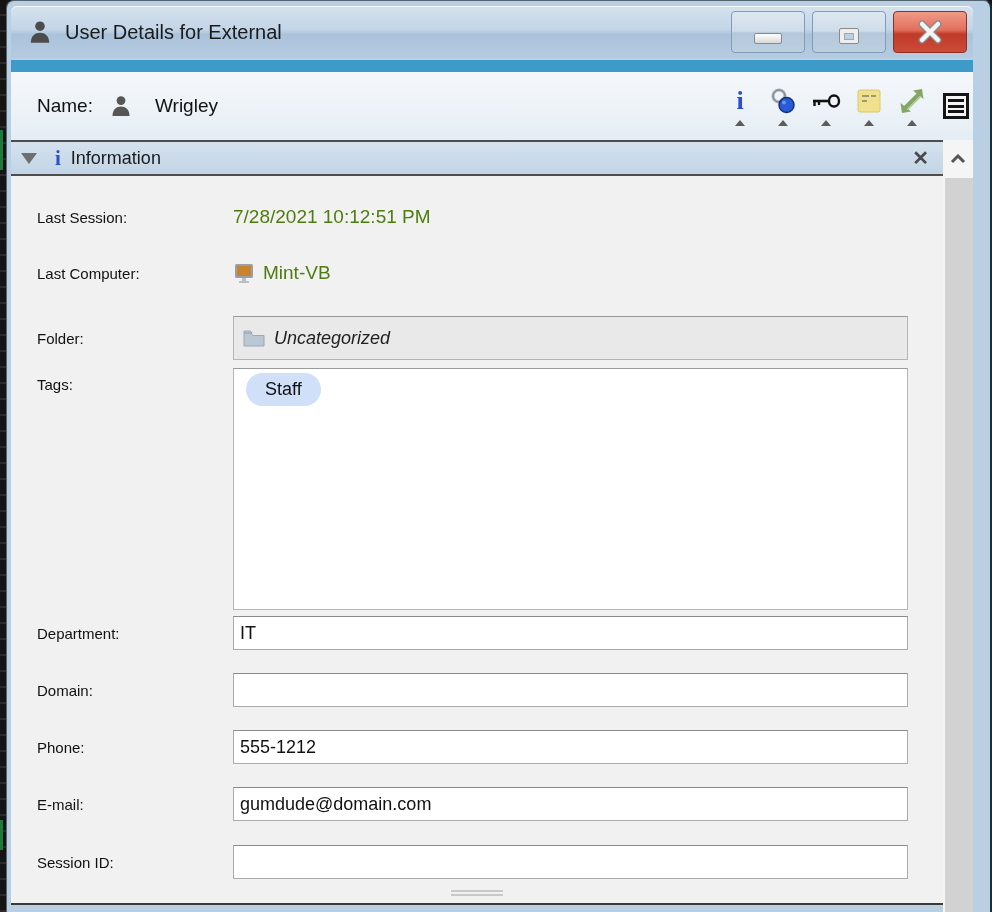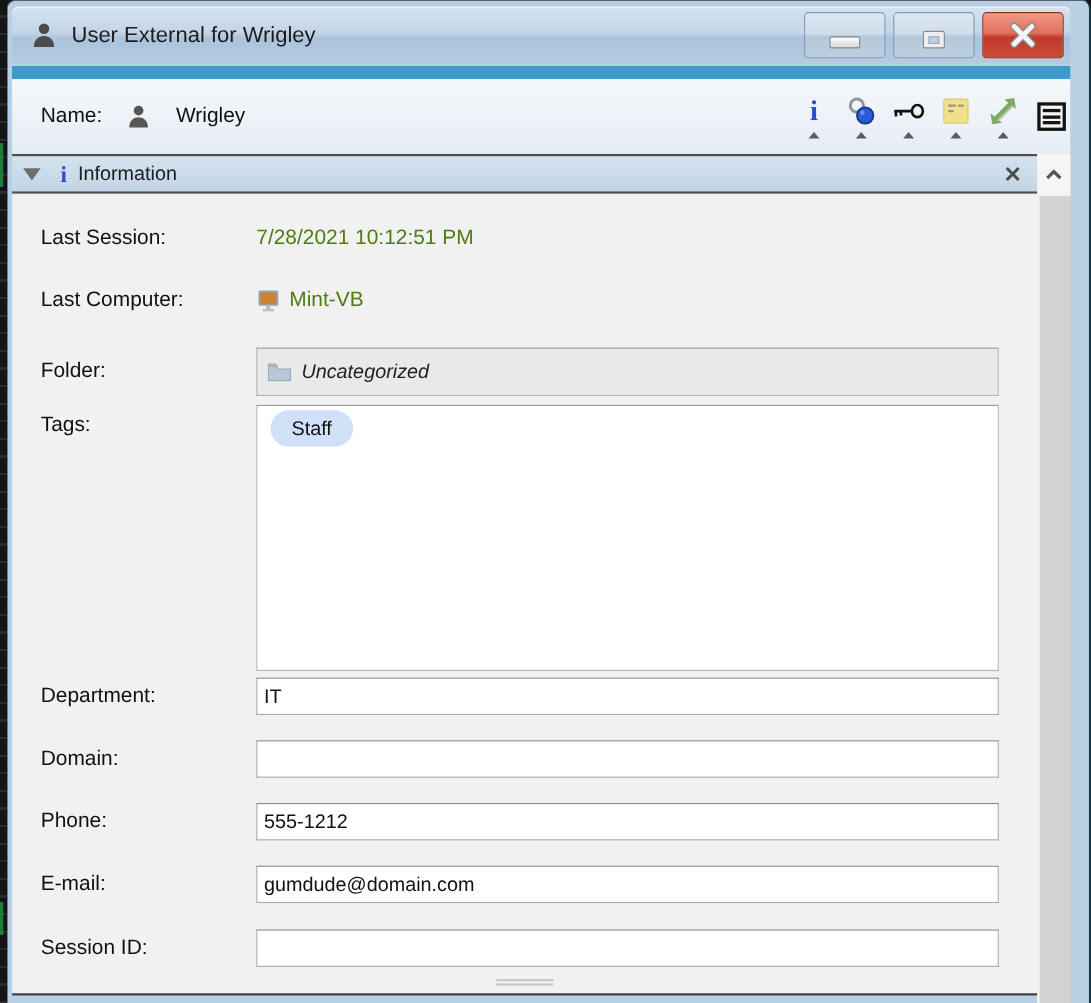--- a/index.html
+++ b/index.html
@@ -36,21 +36,21 @@
     background:#eeeeee; display:flex; align-items:center; justify-content:center; }
   .glyph-max::after { content:""; width:8px; height:5px; background:#bdd0e2; border:1px solid #9aa9b8; }
   .win-btn.close { border-color:#8f2f22;
     background:linear-gradient(#f09a87 0%, #e0705c 45%, #c0392a 55%, #cc4b38 100%); }
 
   .teal-bar { height:12px; margin-top:2px; background:#3e9ac9; }
 
   
   .name-row { height:68px; display:flex; align-items:center; padding-left:26px;
     background:linear-gradient(#f5f8fb, #e5edf4); }
-  .name-label { font-size:19px; color:#111; margin-right:21px; }
+  .name-label { font-size:19px; color:#111; margin-right:16px; }
   .name-user-icon { width:24px; height:24px; margin-right:22px; }
   .name-value { font-size:19px; color:#111; }
   .toolbar { margin-left:auto; display:flex; align-items:flex-start; gap:13px; margin-right:16px; }
   .tool-btn { width:30px; display:flex; flex-direction:column; align-items:center; cursor:default; }
   .tool-ico { height:30px; display:flex; align-items:center; justify-content:center; }
   .caret-up { width:0; height:0; margin-top:4px;
     border-left:5px solid transparent; border-right:5px solid transparent; border-bottom:6px solid #5c5c5c; }
   .info-glyph-big { font-family:"Liberation Serif", serif; font-weight:bold; font-size:26px;
     color:#2a4fd0; line-height:1; }
   .panel-menu-btn { width:26px; height:26px; border:3px solid #141414; background:#f4f4f4;
@@ -67,21 +67,21 @@
     border-top:2px solid #4d4d4d; border-bottom:2px solid #4d4d4d; padding:0 14px 0 10px; }
   .collapse-tri { width:0; height:0; border-left:8px solid transparent; border-right:8px solid transparent;
     border-top:11px solid #6e6e6e; margin-right:18px; }
   .info-glyph-small { font-family:"Liberation Serif", serif; font-weight:bold; font-size:21px;
     color:#2a4fd0; margin-right:10px; line-height:1; }
   .section-title { font-size:18px; color:#1b1b1b; }
   .section-close { margin-left:auto; font-size:20px; font-weight:bold; color:#4a4a4a; cursor:default; }
 
   .panel-body { position:relative; flex:1; }
   .frow { position:absolute; left:26px; right:35px; display:flex; align-items:center; }
-  .flabel { width:196px; font-size:19px; color:#111; flex:none; }
+  .flabel { width:196px; font-size:15px; color:#111; flex:none; }
   .fvalue { font-size:19px; color:#4d7c0f; display:flex; align-items:center; gap:8px; }
   .finput { flex:1; height:34px; font-family:"Liberation Sans", sans-serif; font-size:18px; color:#111;
     border:1px solid #ababab; border-top-color:#8a8a8a; background:#ffffff; padding:0 6px; outline:none; }
   .folder-box { flex:1; height:44px; background:#e9e9e9; border:1px solid #b5b5b5; border-top-color:#9a9a9a;
     display:flex; align-items:center; gap:9px; padding-left:9px; }
   .folder-text { font-size:18px; font-style:italic; color:#222; }
   .tags-box { flex:1; height:242px; background:#ffffff; border:1px solid #b5b5b5; border-top-color:#9a9a9a;
     padding:4px 12px; align-self:flex-start; }
   .tag-pill { display:inline-block; background:#cfe0f8; border-radius:18px; padding:6px 19px;
     font-size:18px; color:#111; }
@@ -102,21 +102,21 @@
   <div class="left-strip"></div>
 
   <div class="window">
     <div class="chrome">
 
       <div class="titlebar">
         <svg class="title-icon" viewBox="0 0 24 24">
           <circle cx="12" cy="6.6" r="4.4" fill="#4c4c4c"></circle>
           <path d="M3.5 22 C3.5 15.5 7.6 12.6 12 12.6 C16.4 12.6 20.5 15.5 20.5 22 Z" fill="#4c4c4c"></path>
         </svg>
-        <span class="title-text">User External for Wrigley</span>
+        <span class="title-text">User Details for External</span>
         <div class="win-buttons">
           <div class="win-btn">
             <span class="glyph-min"></span>
           </div>
           <div class="win-btn">
             <span class="glyph-max"></span>
           </div>
           <div class="win-btn close">
             <svg width="26" height="24" viewBox="0 0 26 24">
               <path d="M5 4 L21 20 M21 4 L5 20" stroke="#8a8a8a" stroke-width="7" stroke-linecap="round"></path>

